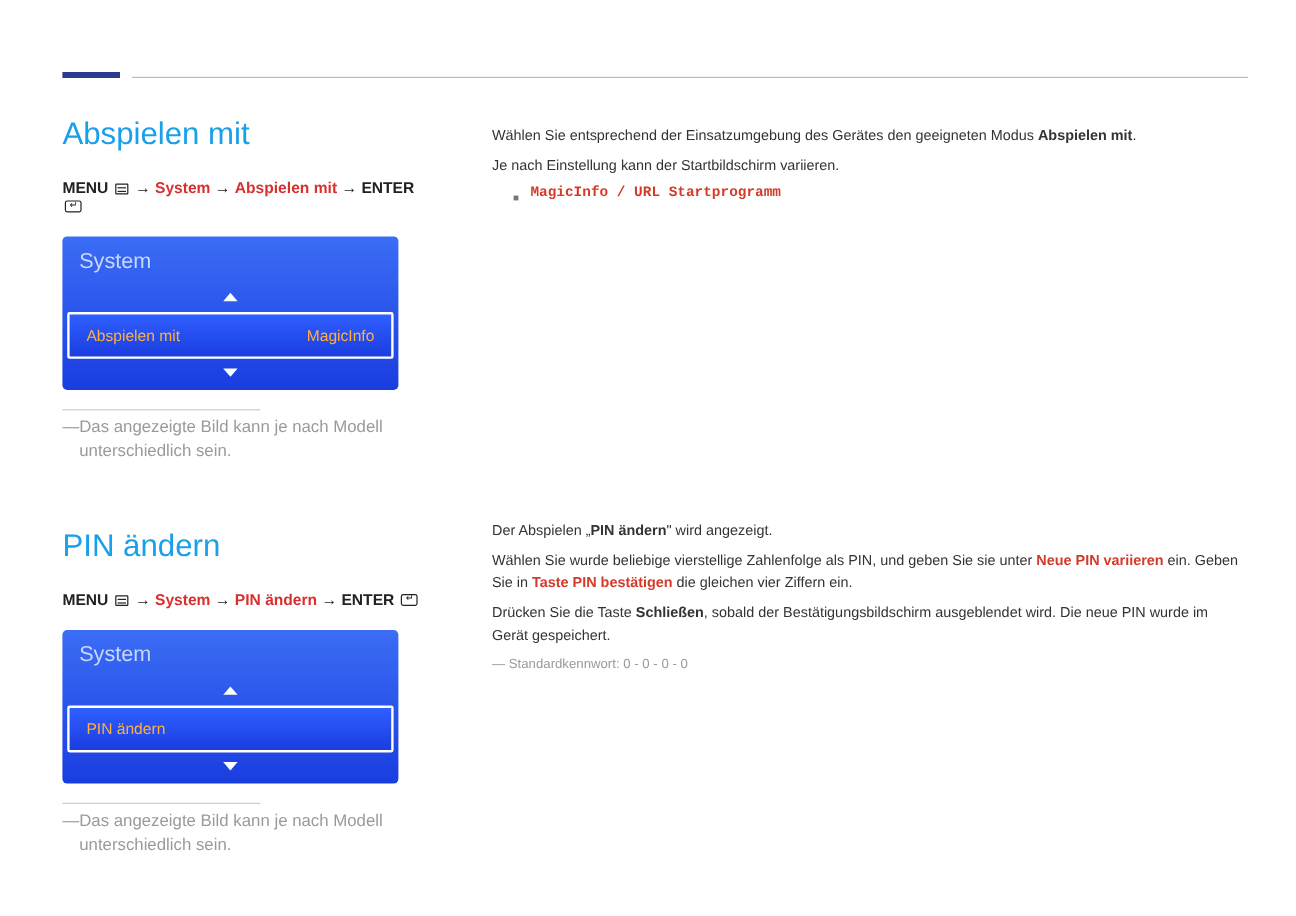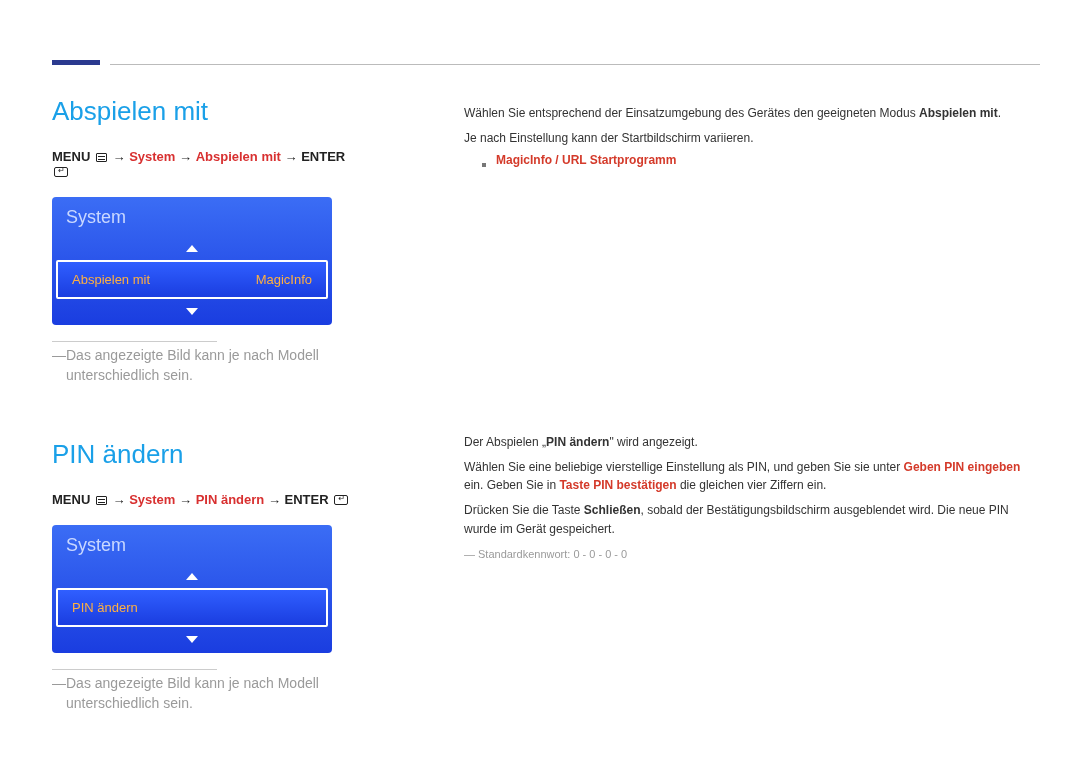--- a/index.html
+++ b/index.html
@@ -22,21 +22,21 @@
   .top-rule {
     position: absolute;
     top: 64px;
     left: 110px;
     right: 40px;
     border-top: 1px solid #bbb;
   }
   .page {
     padding: 96px 40px 0 52px;
     display: flex;
-    gap: 102px;
+    gap: 48px;
   }
   .left-col { width: 310px; flex-shrink: 0; }
   .right-col { flex: 1; padding-top: 8px; }
   .section-title {
     font-size: 26px;
     font-weight: 400;
     color: #1aa0e8;
     margin-bottom: 22px;
   }
   .menu-path {
@@ -141,20 +141,21 @@
   .body-text .bold { font-weight: 700; }
   .body-text .red { color: #d43a2a; font-weight: 700; }
   .bullet-row {
     font-size: 12px;
     color: #d43a2a;
     font-weight: 700;
     margin: 0 0 0 18px;
     display: flex;
     align-items: flex-end;
     gap: 10px;
+    font-family: Liberation Mono, monospace;
   }
   .bullet-row .dot {
     width: 4px; height: 4px; background: #777; border-radius: 0;
     display: inline-block;
     flex-shrink: 0;
   }
   .right-sec2 { margin-top: 266px; }
   .gray-line {
     font-size: 11px;
     color: #9a9a9a;
@@ -252,21 +253,21 @@
     <div class="bullet-row">
       <span class="dot"></span>
       <span>MagicInfo / URL Startprogramm</span>
     </div>
 
     <div class="right-sec2">
       <p class="body-text">
         <span>Der Abspielen „</span><span class="bold">PIN ändern</span><span>" wird angezeigt.</span>
       </p>
       <p class="body-text">
-        <span>Wählen Sie eine beliebige vierstellige Einstellung als PIN, und geben Sie sie unter </span><span class="red">Geben PIN eingeben</span><span> ein. Geben Sie in </span><span class="red">Taste PIN bestätigen</span><span> die gleichen vier Ziffern ein.</span>
+        <span>Wählen Sie wurde beliebige vierstellige Zahlenfolge als PIN, und geben Sie sie unter </span><span class="red">Neue PIN variieren</span><span> ein. Geben Sie in </span><span class="red">Taste PIN bestätigen</span><span> die gleichen vier Ziffern ein.</span>
       </p>
       <p class="body-text">
         <span>Drücken Sie die Taste </span><span class="bold">Schließen</span><span>, sobald der Bestätigungsbildschirm ausgeblendet wird. Die neue PIN wurde im Gerät gespeichert.</span>
       </p>
       <p class="gray-line">Standardkennwort: 0 - 0 - 0 - 0</p>
     </div>
   </div>
 </div>
 
 </body></html>

